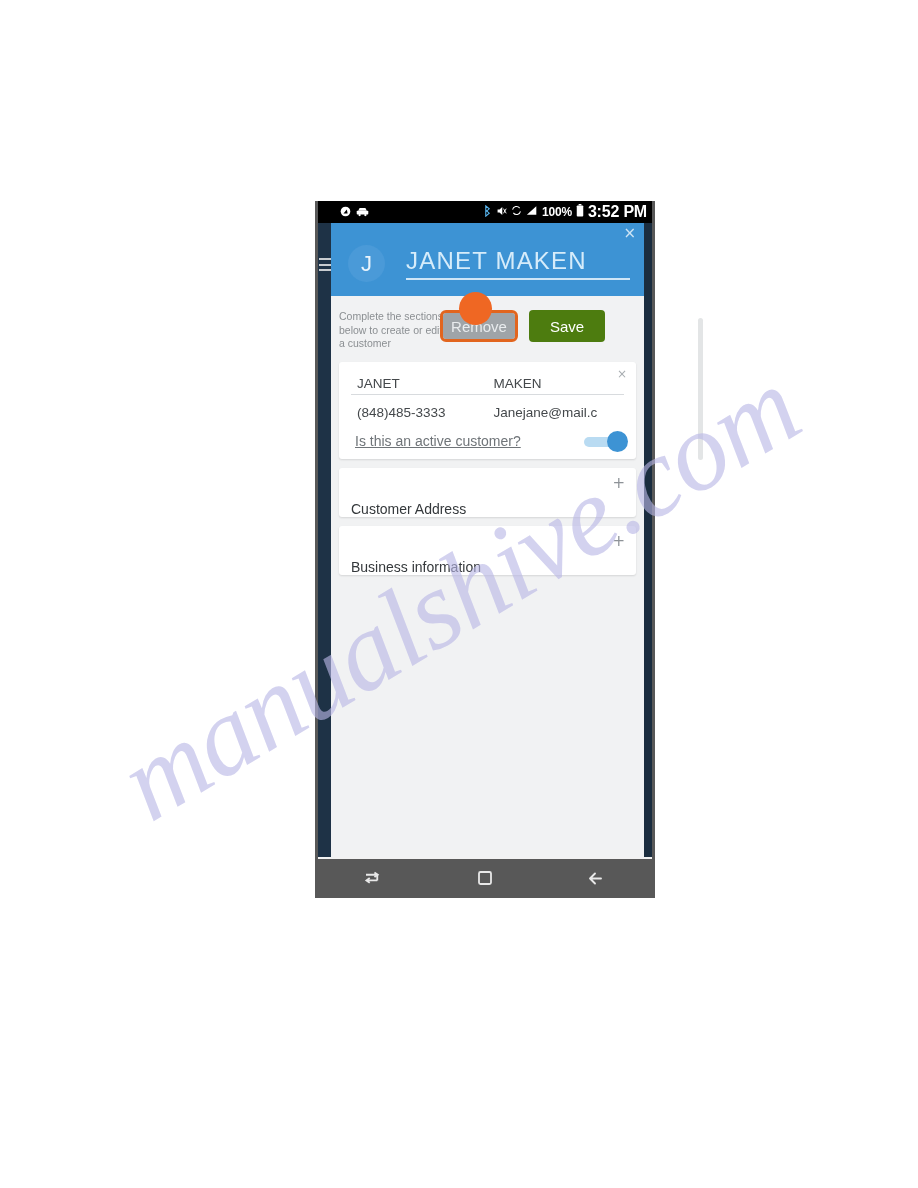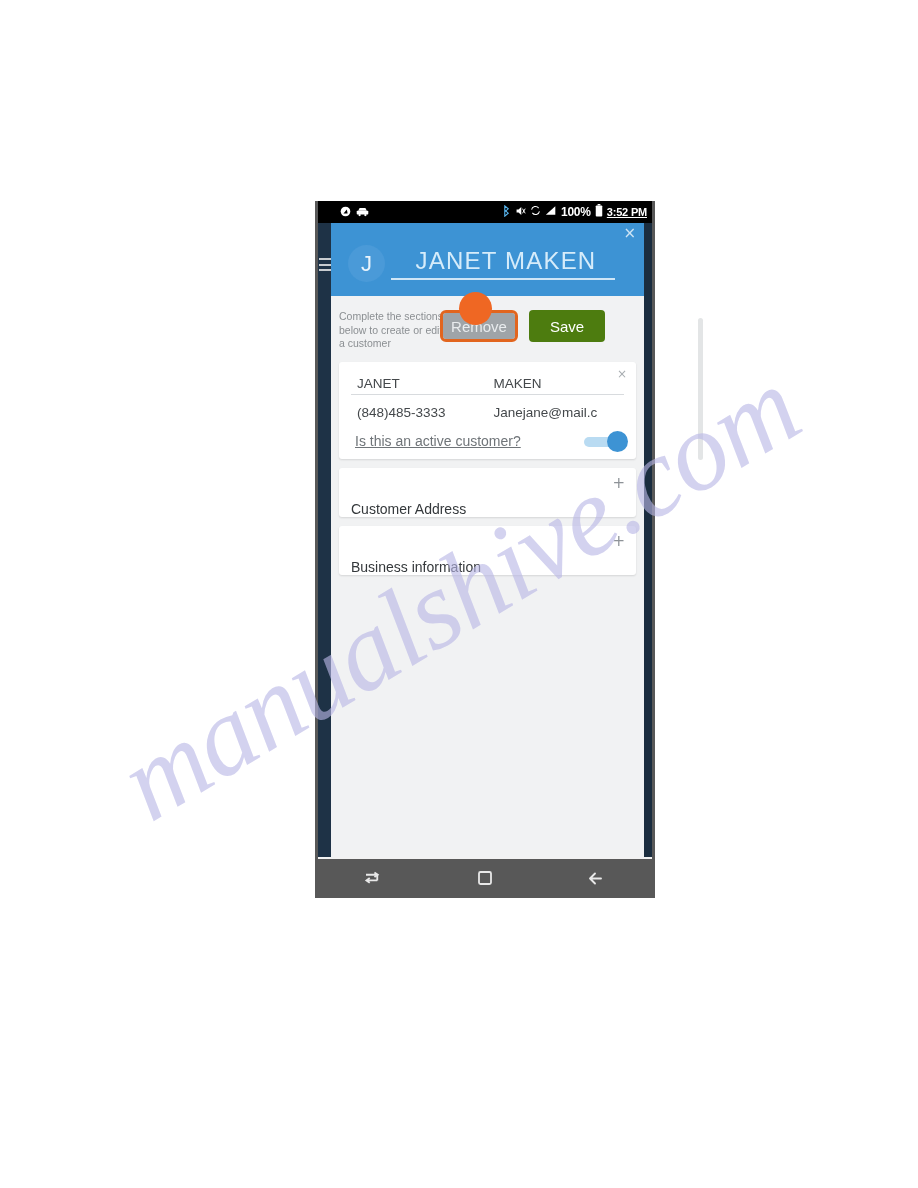--- a/index.html
+++ b/index.html
@@ -74,21 +74,21 @@
   .sb-right {
     margin-left: auto;
     display: flex;
     align-items: center;
     gap: 4px;
     font-size: 11.5px;
     font-weight: bold;
     letter-spacing: -0.2px;
   }
   .sb-icon { display: inline-block; line-height: 1; }
-  .sb-time { font-size: 11px; font-weight: bold; text-decoration: underline; }
+  .sb-time { font-size: 16px; font-weight: bold; }
   .sb-pct { font-size: 12px; font-weight: bold; }
 
   
   .screen {
     position: absolute;
     left: 0;
     top: 22px;
     width: 334px;
     height: 634px;
     background: #eef0f1;
@@ -166,24 +166,23 @@
     background: #4a9ad8;
     color: #eaf4fc;
     font-size: 22px;
     display: flex;
     align-items: center;
     justify-content: center;
     font-family: "Liberation Sans", sans-serif;
   }
   .name-wrap {
     position: absolute;
-    left: 60px;
+    left: 75px;
     top: 24px;
     width: 230px;
-    text-align: center;
   }
   .name-text {
     color: #d6ecfa;
     font-size: 24px;
     letter-spacing: 1.2px;
     font-weight: 300;
     font-family: "Liberation Sans", sans-serif;
     white-space: nowrap;
   }
   .name-underline {

